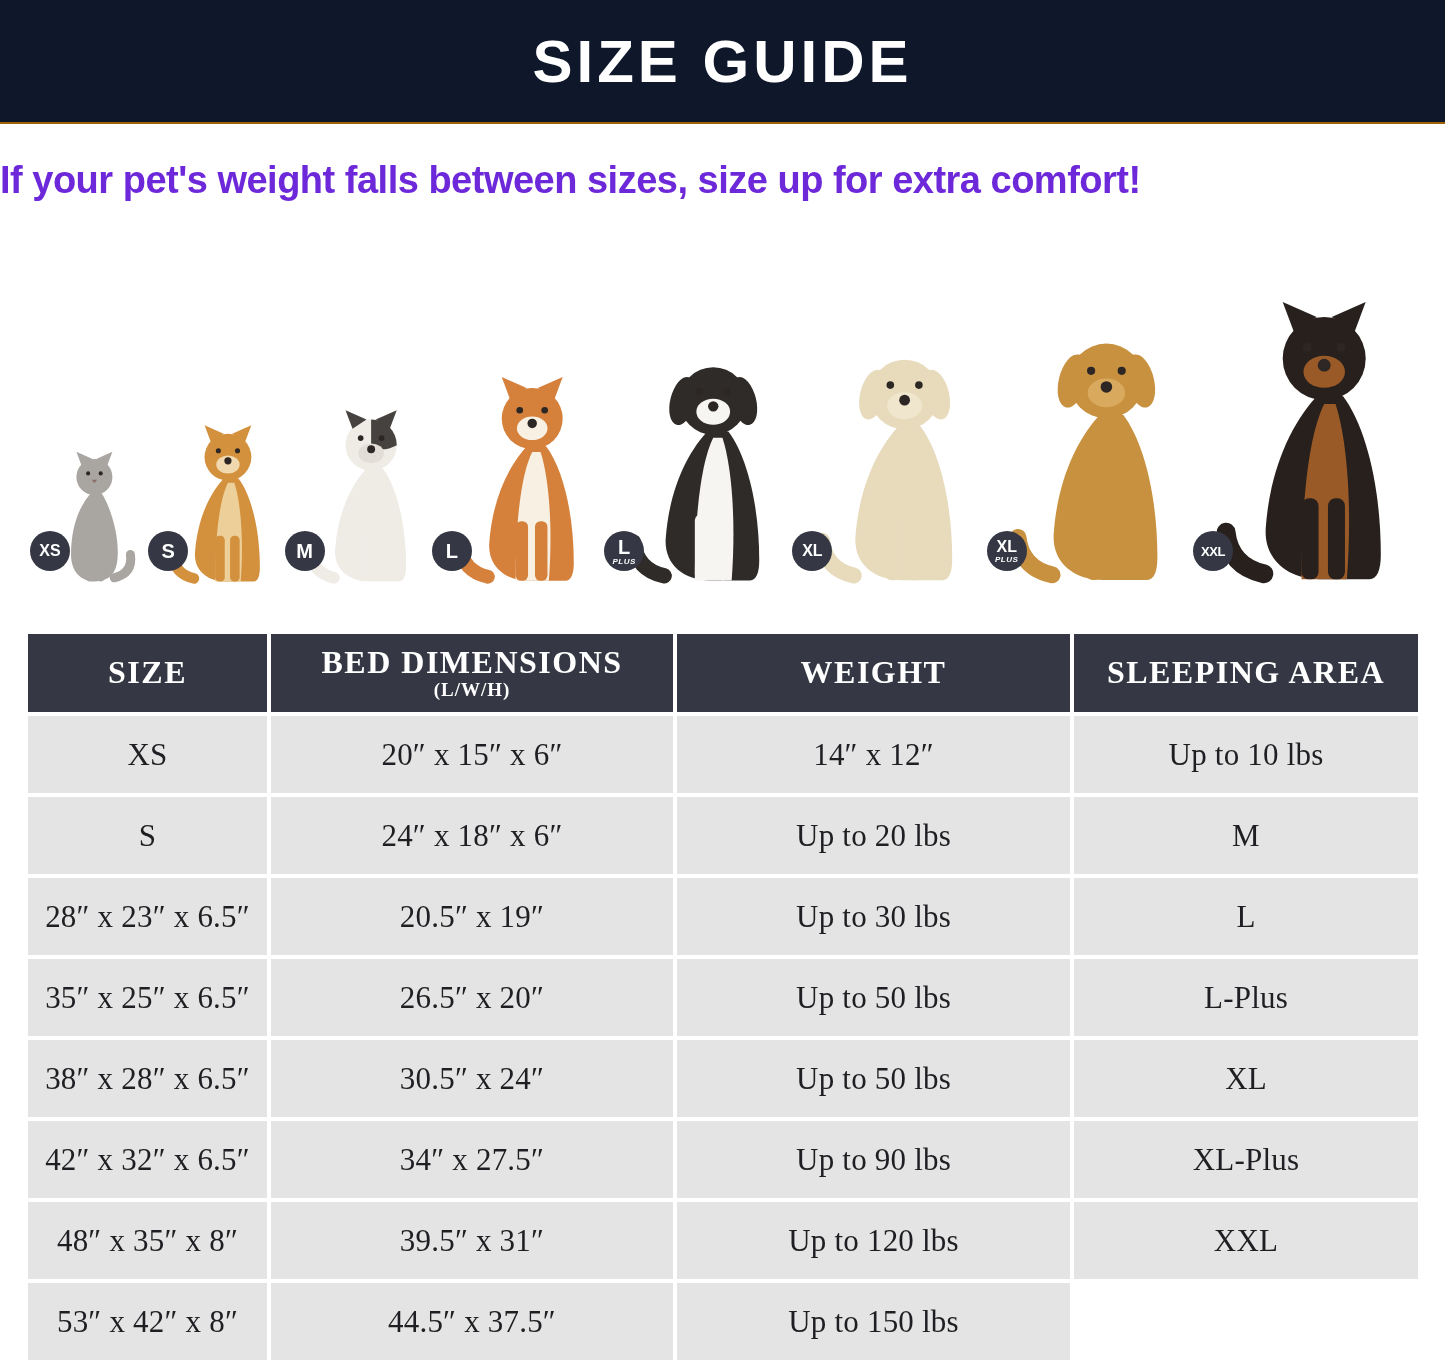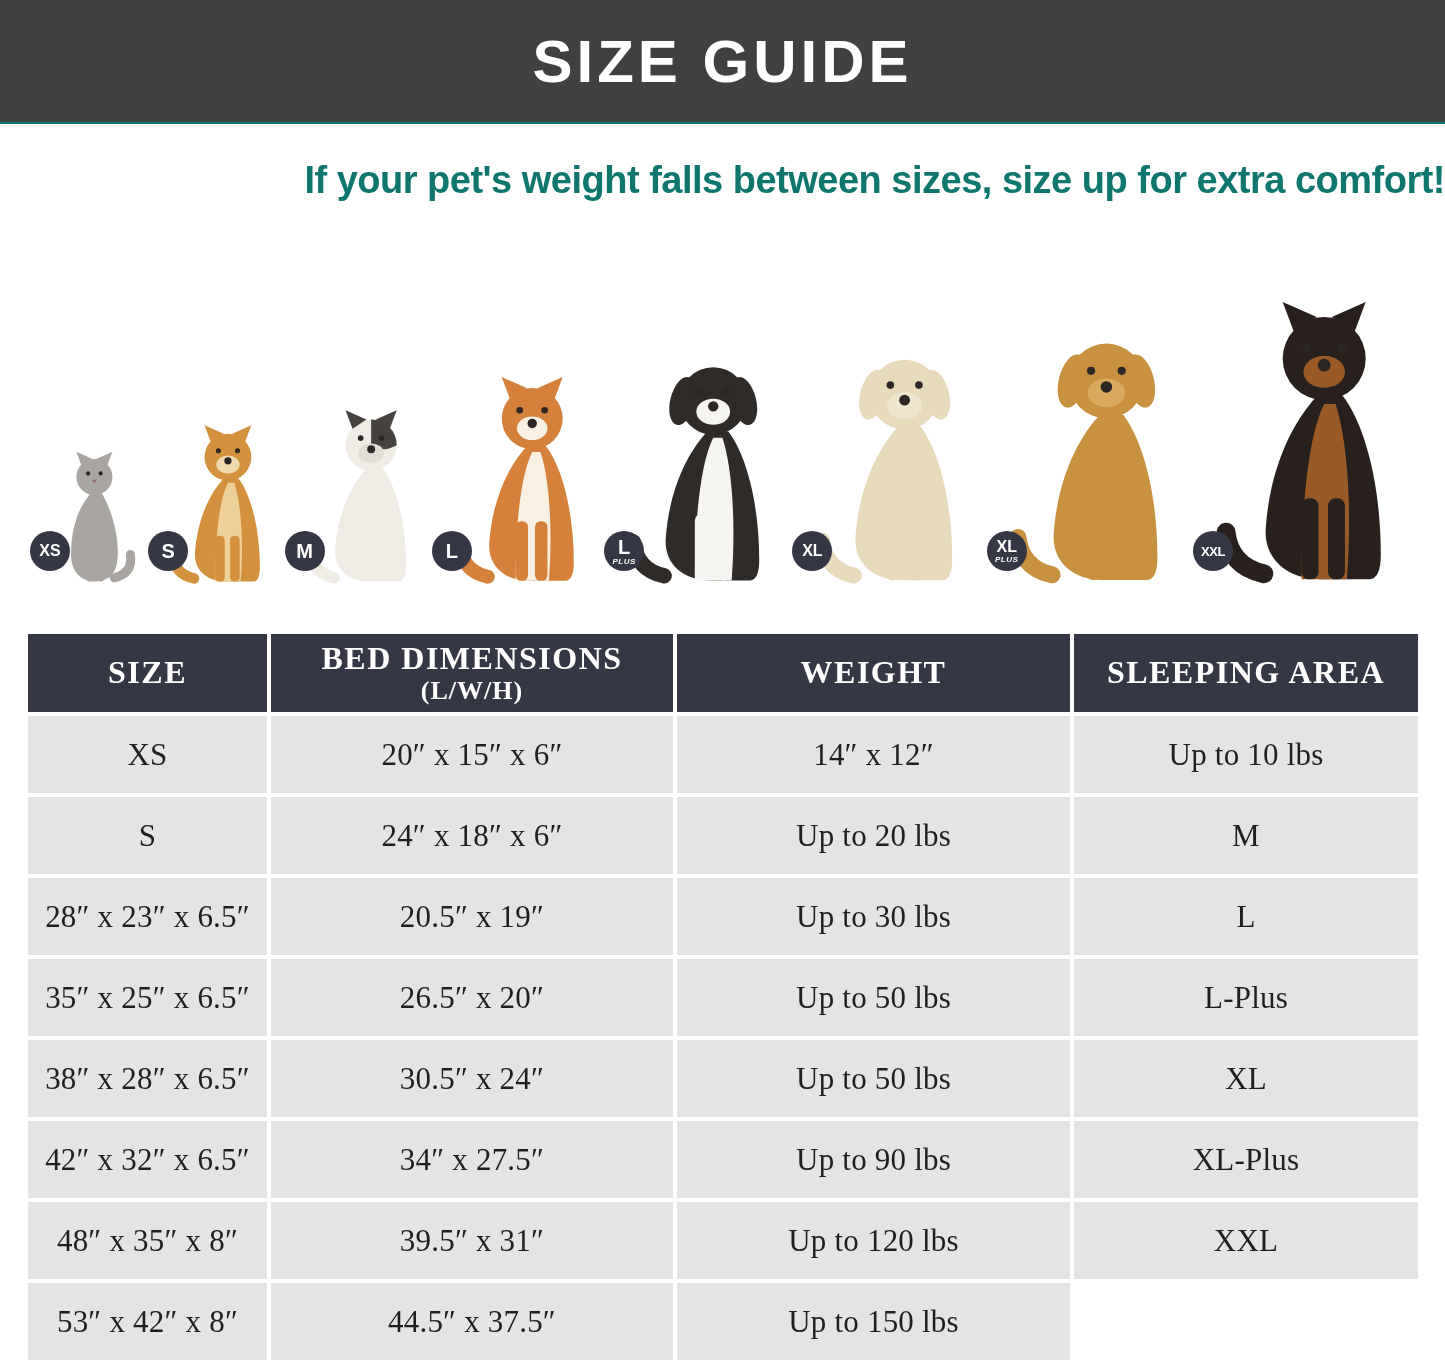--- a/index.html
+++ b/index.html
@@ -7,39 +7,39 @@
   body {
     width: 1445px; height: 1364px;
     background: #ffffff;
     font-family: "Liberation Sans", "DejaVu Sans", sans-serif;
     overflow: hidden;
   }
 
   
   .top-banner {
     height: 124px;
-    background: #404040;
+    background: #0f172a;
     display: flex; align-items: center; justify-content: center;
-    border-bottom: 2px solid #0f766e;
+    border-bottom: 2px solid #a16207;
   }
   .top-banner .title {
     color: #ffffff;
     font-size: 60px;
     font-weight: 700;
     letter-spacing: 4px;
   }
 
   
   .subtitle {
     margin-top: 34px;
-    text-align: right;
+    text-align: left;
     font-size: 38px;
     font-weight: 600;
     letter-spacing: -0.5px;
-    color: #0f766e;
+    color: #6d28d9;
     line-height: 44px;
   }
 
   
   .pets-row {
     height: 331px;
     margin: 52px 30px 0 30px;
     display: flex;
     justify-content: space-between;
     align-items: flex-end;
@@ -90,21 +90,21 @@
     color: #ffffff;
     height: 78px;
     display: flex; flex-direction: column;
     align-items: center; justify-content: center;
     font-weight: 700;
     font-size: 32px;
     letter-spacing: 1.5px;
     line-height: 1.05;
   }
   .th .th-sub {
-    font-size: 26px;
+    font-size: 19px;
     letter-spacing: 1px;
     margin-top: 1px;
   }
   .td {
     background: #e4e4e4;
     height: 77px;
     display: flex; align-items: center; justify-content: center;
     font-size: 31px;
     color: #1f1f23;
     letter-spacing: 0.2px;

